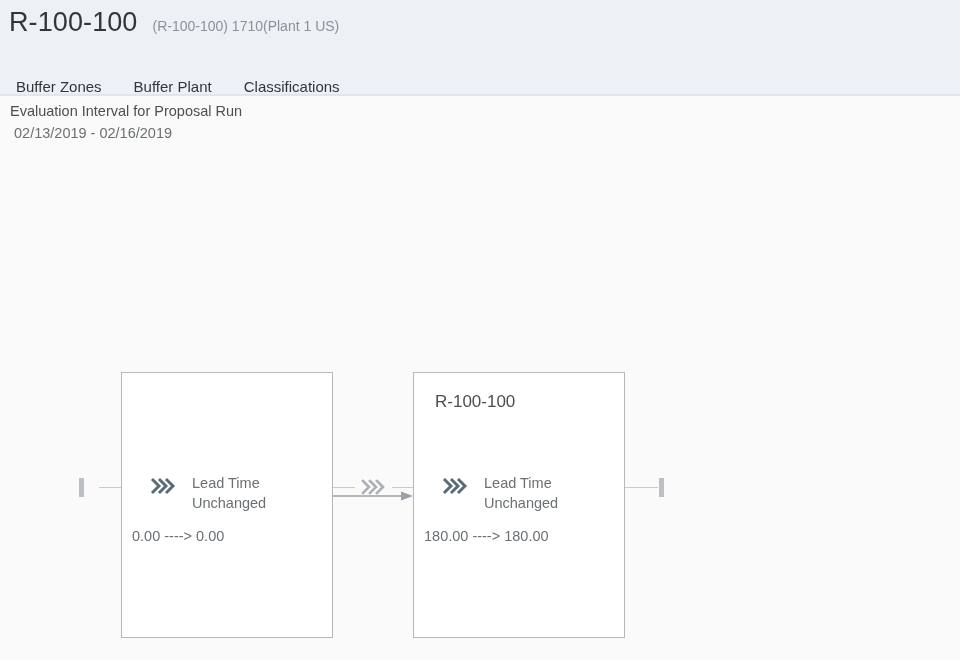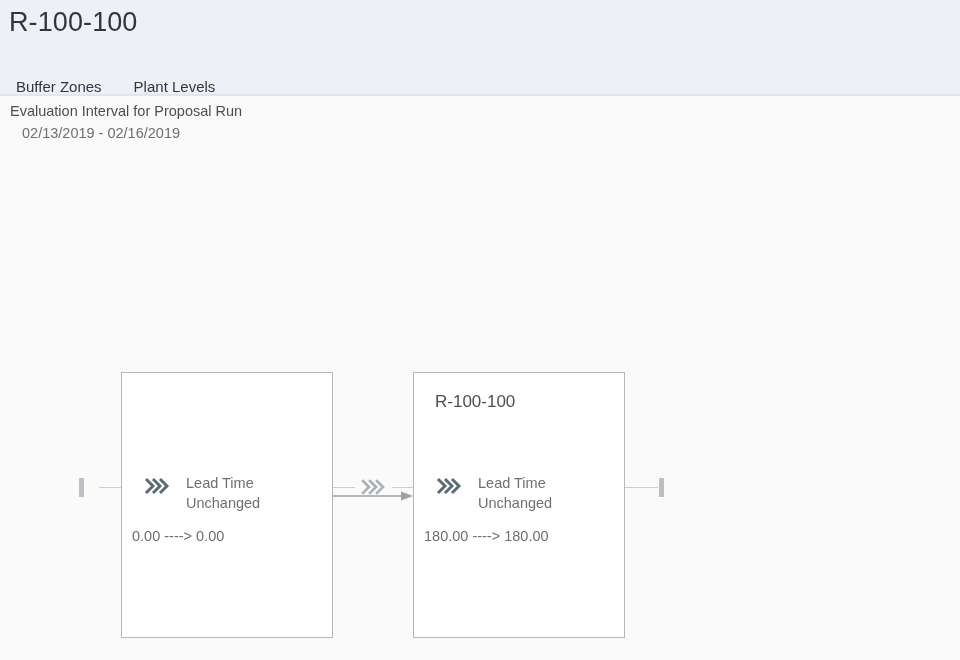--- a/index.html
+++ b/index.html
@@ -103,21 +103,21 @@
   .info-label {
     font-size: 14.5px;
     color: #4a4f54;
     line-height: 22px;
     white-space: nowrap;
   }
   .info-value {
     font-size: 14.5px;
     color: #6a7074;
     line-height: 22px;
-    margin-left: 12px;
+    margin-left: 4px;
     white-space: nowrap;
   }
 
   .section-title {
     position: absolute;
     left: 9px;
     top: 163px;
     font-size: 15.5px;
     color: #4a4f54;
     white-space: nowrap;
@@ -194,21 +194,21 @@
   .card-title {
     position: absolute;
     left: 21px;
     top: 19px;
     font-size: 17px;
     color: #4a4f54;
     white-space: nowrap;
   }
   .card-status {
     position: absolute;
-    left: 22px;
+    left: 28px;
     top: 100px;
     display: flex;
     align-items: flex-start;
   }
   .card-status-text {
     margin-left: 16px;
     font-size: 14.5px;
     color: #6a7074;
     line-height: 20px;
     white-space: nowrap;
@@ -231,28 +231,32 @@
 </style>
 </head>
 <body>
 
 <div class="page">
 
   <div class="header">
 
     <div class="title-row">
       <span class="obj-title">R-100-100</span>
+      <span class="obj-subtitle">(R-100-100) 1710(Plant 1 US)</span>
     </div>
 
     <div class="tabbar">
       <div class="tab">
         <span>Buffer Zones</span>
       </div>
       <div class="tab">
-        <span>Plant Levels</span>
+        <span>Buffer Plant</span>
+      </div>
+      <div class="tab">
+        <span>Classifications</span>
       </div>
     </div>
 
   </div>
 
   <div class="info-strip">
     <div class="info-block first">
       <span class="info-label">Evaluation Interval for Proposal Run</span>
       <span class="info-value">02/13/2019 - 02/16/2019</span>
     </div>

